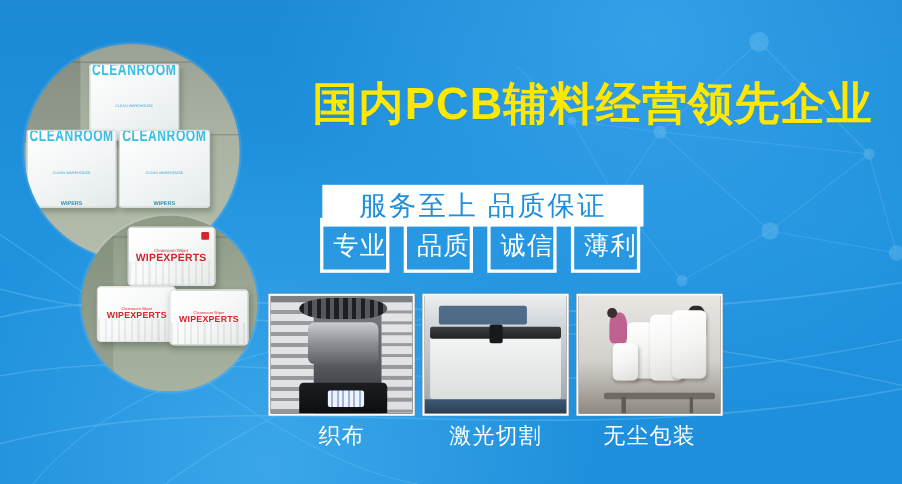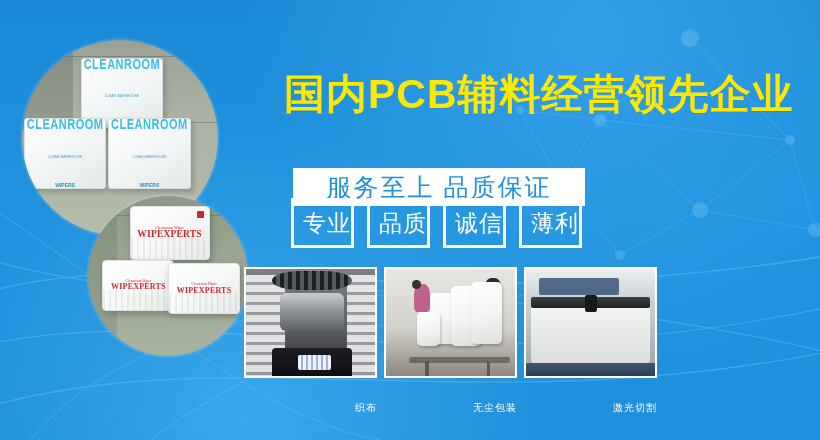--- a/index.html
+++ b/index.html
@@ -24,21 +24,21 @@
   .bg-net{position:absolute;inset:0;opacity:.55;}
   .bg-swoosh{position:absolute;inset:0;opacity:.9;}
 
   
   .circle{
     position:absolute;border-radius:50%;
     overflow:hidden;
     box-shadow:0 0 0 2px rgba(255,255,255,.10);
   }
   .circle-1{left:22px;top:40px;width:196px;height:196px;}
-  .circle-2{left:88px;top:196px;width:160px;height:160px;font-family:Liberation Serif, serif;}
+  .circle-2{left:74px;top:196px;width:160px;height:160px;}
 
   .photo{position:absolute;inset:0;overflow:hidden;}
 
   
   .scene-cleanroom{
     background:
       linear-gradient(180deg,#9aa295 0%, #aab2a3 40%, #b4bcab 100%);
   }
   .floor-line{
     position:absolute;left:0;right:0;height:1px;background:rgba(90,98,86,.45);
@@ -126,24 +126,24 @@
     display:flex;gap:7px;
   }
   .thumb-wrap{width:133px;}
   .thumb{
     width:133px;height:111px;
     border:2px solid #ffffff;
     overflow:hidden;position:relative;
     background:#5a5a5a;
   }
   .caption{
-    margin-top:25px;
-    text-align:right;
+    margin-top:9px;
+    text-align:center;
     color:#ffffff;
-    font-size:10px;line-height:1;
+    font-size:20px;line-height:1;
     letter-spacing:1px;white-space:nowrap;
   }
 
   
   .scene-knit{
     background:linear-gradient(180deg,#7e8186 0%, #5b5e63 55%, #2a2c30 100%);
   }
   .knit-spools{
     position:absolute;left:0;top:6%;width:30%;height:94%;
     background:
@@ -367,44 +367,44 @@
           <div class="knit-base"></div>
           <div class="knit-glow"></div>
         </div>
       </div>
       <div class="caption">织布</div>
     </div>
 
 
     <div class="thumb-wrap">
       <div class="thumb">
+        <div class="photo scene-laser">
+          <div class="laser-top"></div>
+          <div class="laser-blue"></div>
+          <div class="laser-bed"></div>
+          <div class="laser-rail"></div>
+          <div class="laser-head"></div>
+          <div class="laser-foot"></div>
+        </div>
+      </div>
+      <div class="caption">激光切割</div>
+    </div>
+
+    <div class="thumb-wrap">
+      <div class="thumb">
         <div class="photo scene-pack">
           <div class="worker" style="left:22%;top:14%;width:12%;height:26%;background:#c0628f;"></div>
           <div class="worker" style="left:20%;top:10%;width:7%;height:9%;background:#3a2f2c;border-radius:50%;"></div>
           <div class="worker" style="left:76%;top:8%;width:14%;height:30%;background:#2d2b2c;"></div>
           <div class="pile" style="left:34%;top:22%;width:22%;height:48%;"></div>
           <div class="pile" style="left:50%;top:16%;width:24%;height:56%;"></div>
           <div class="pile" style="left:66%;top:12%;width:24%;height:58%;"></div>
           <div class="pile" style="left:24%;top:40%;width:18%;height:32%;"></div>
           <div class="table-top"></div>
           <div class="table-leg" style="left:30%;"></div>
           <div class="table-leg" style="left:78%;"></div>
         </div>
       </div>
       <div class="caption">无尘包装</div>
     </div>
 
-    <div class="thumb-wrap">
-      <div class="thumb">
-        <div class="photo scene-laser">
-          <div class="laser-top"></div>
-          <div class="laser-blue"></div>
-          <div class="laser-bed"></div>
-          <div class="laser-rail"></div>
-          <div class="laser-head"></div>
-          <div class="laser-foot"></div>
-        </div>
-      </div>
-      <div class="caption">激光切割</div>
-    </div>
-
   </div>
 </div>
 
 </body></html>

